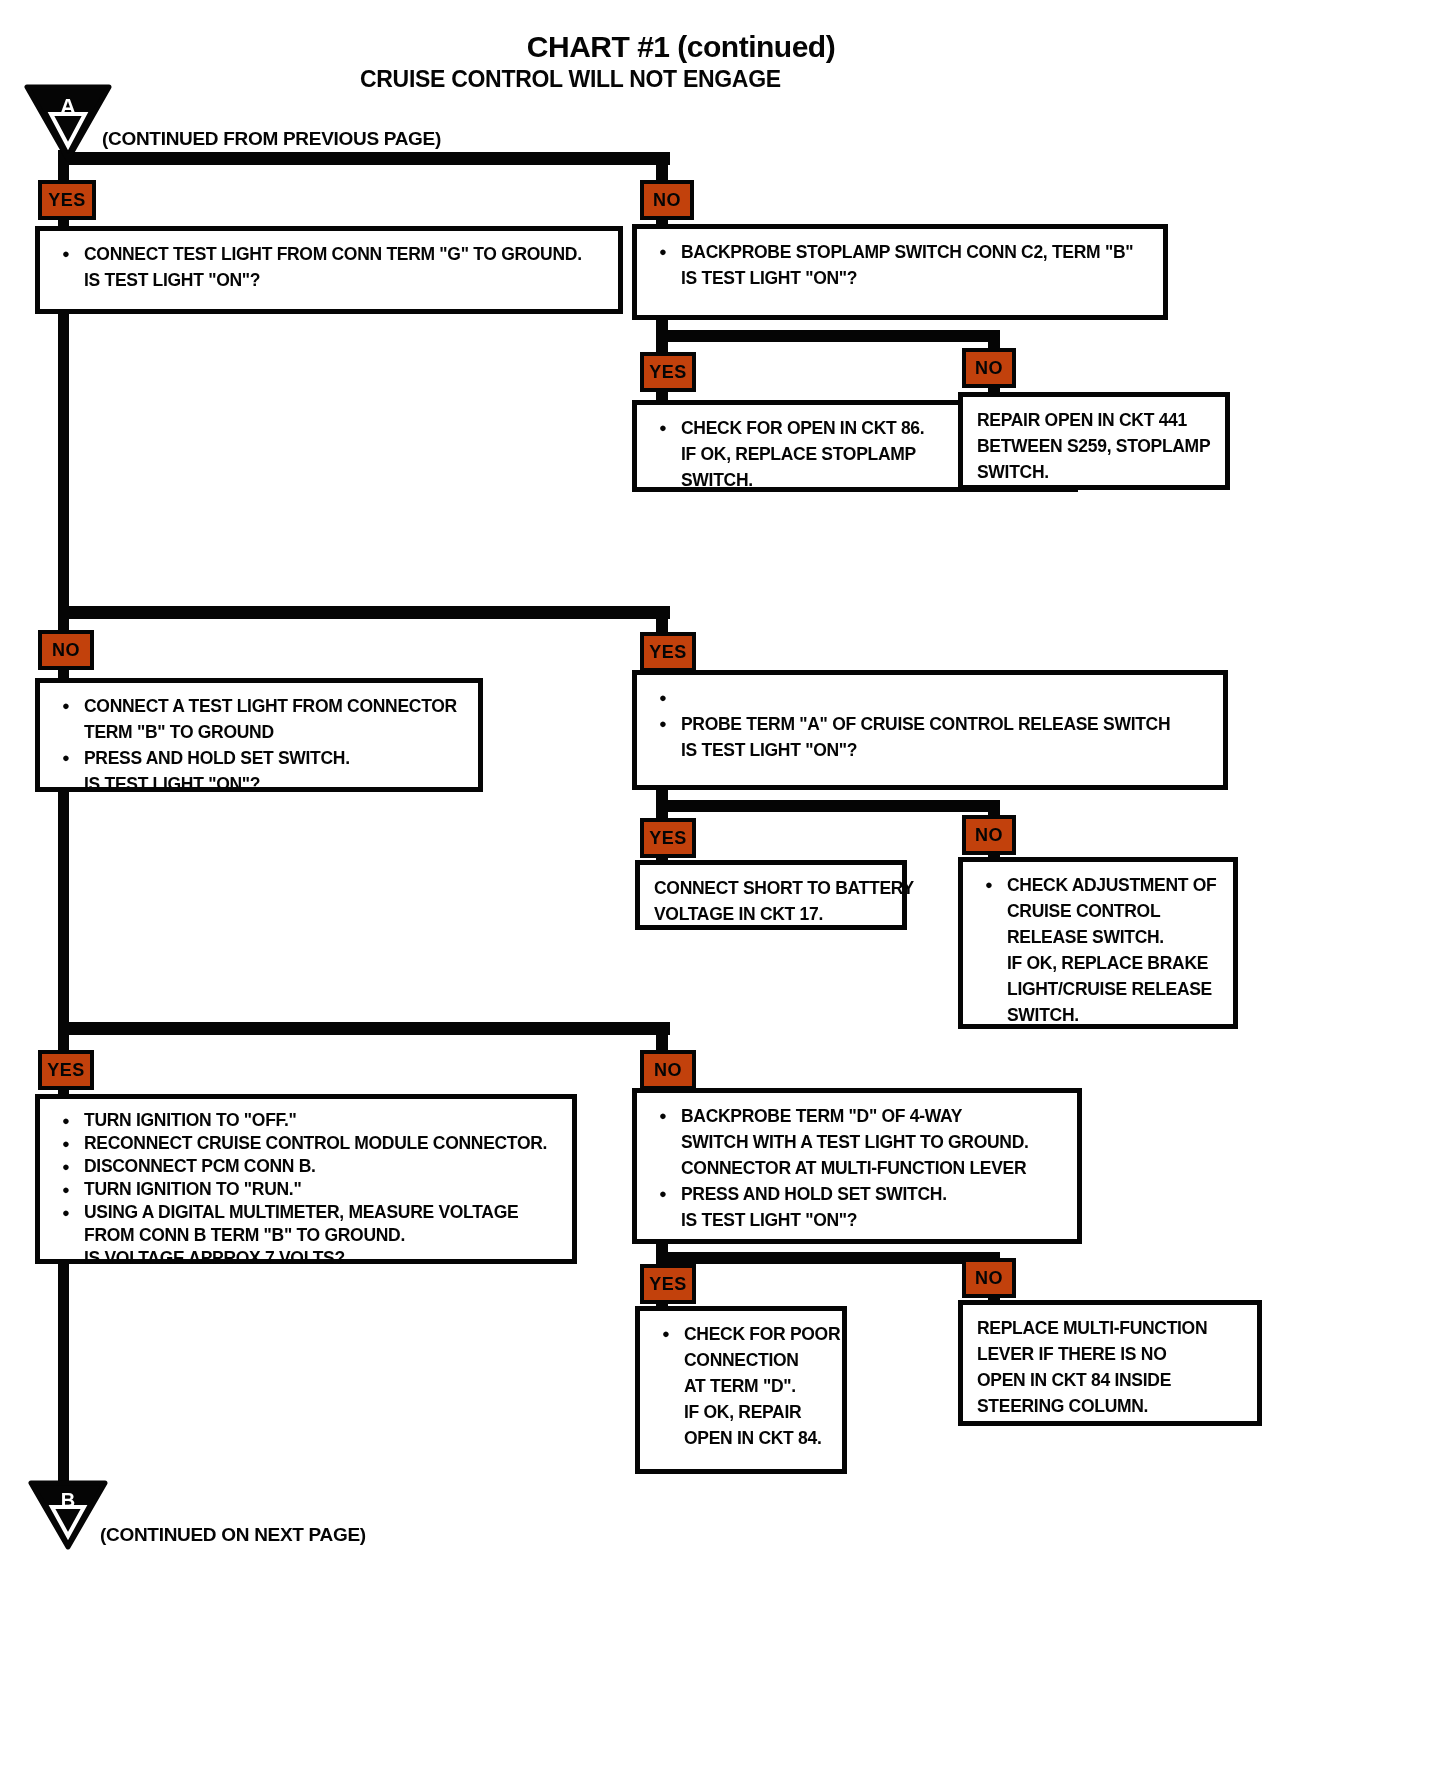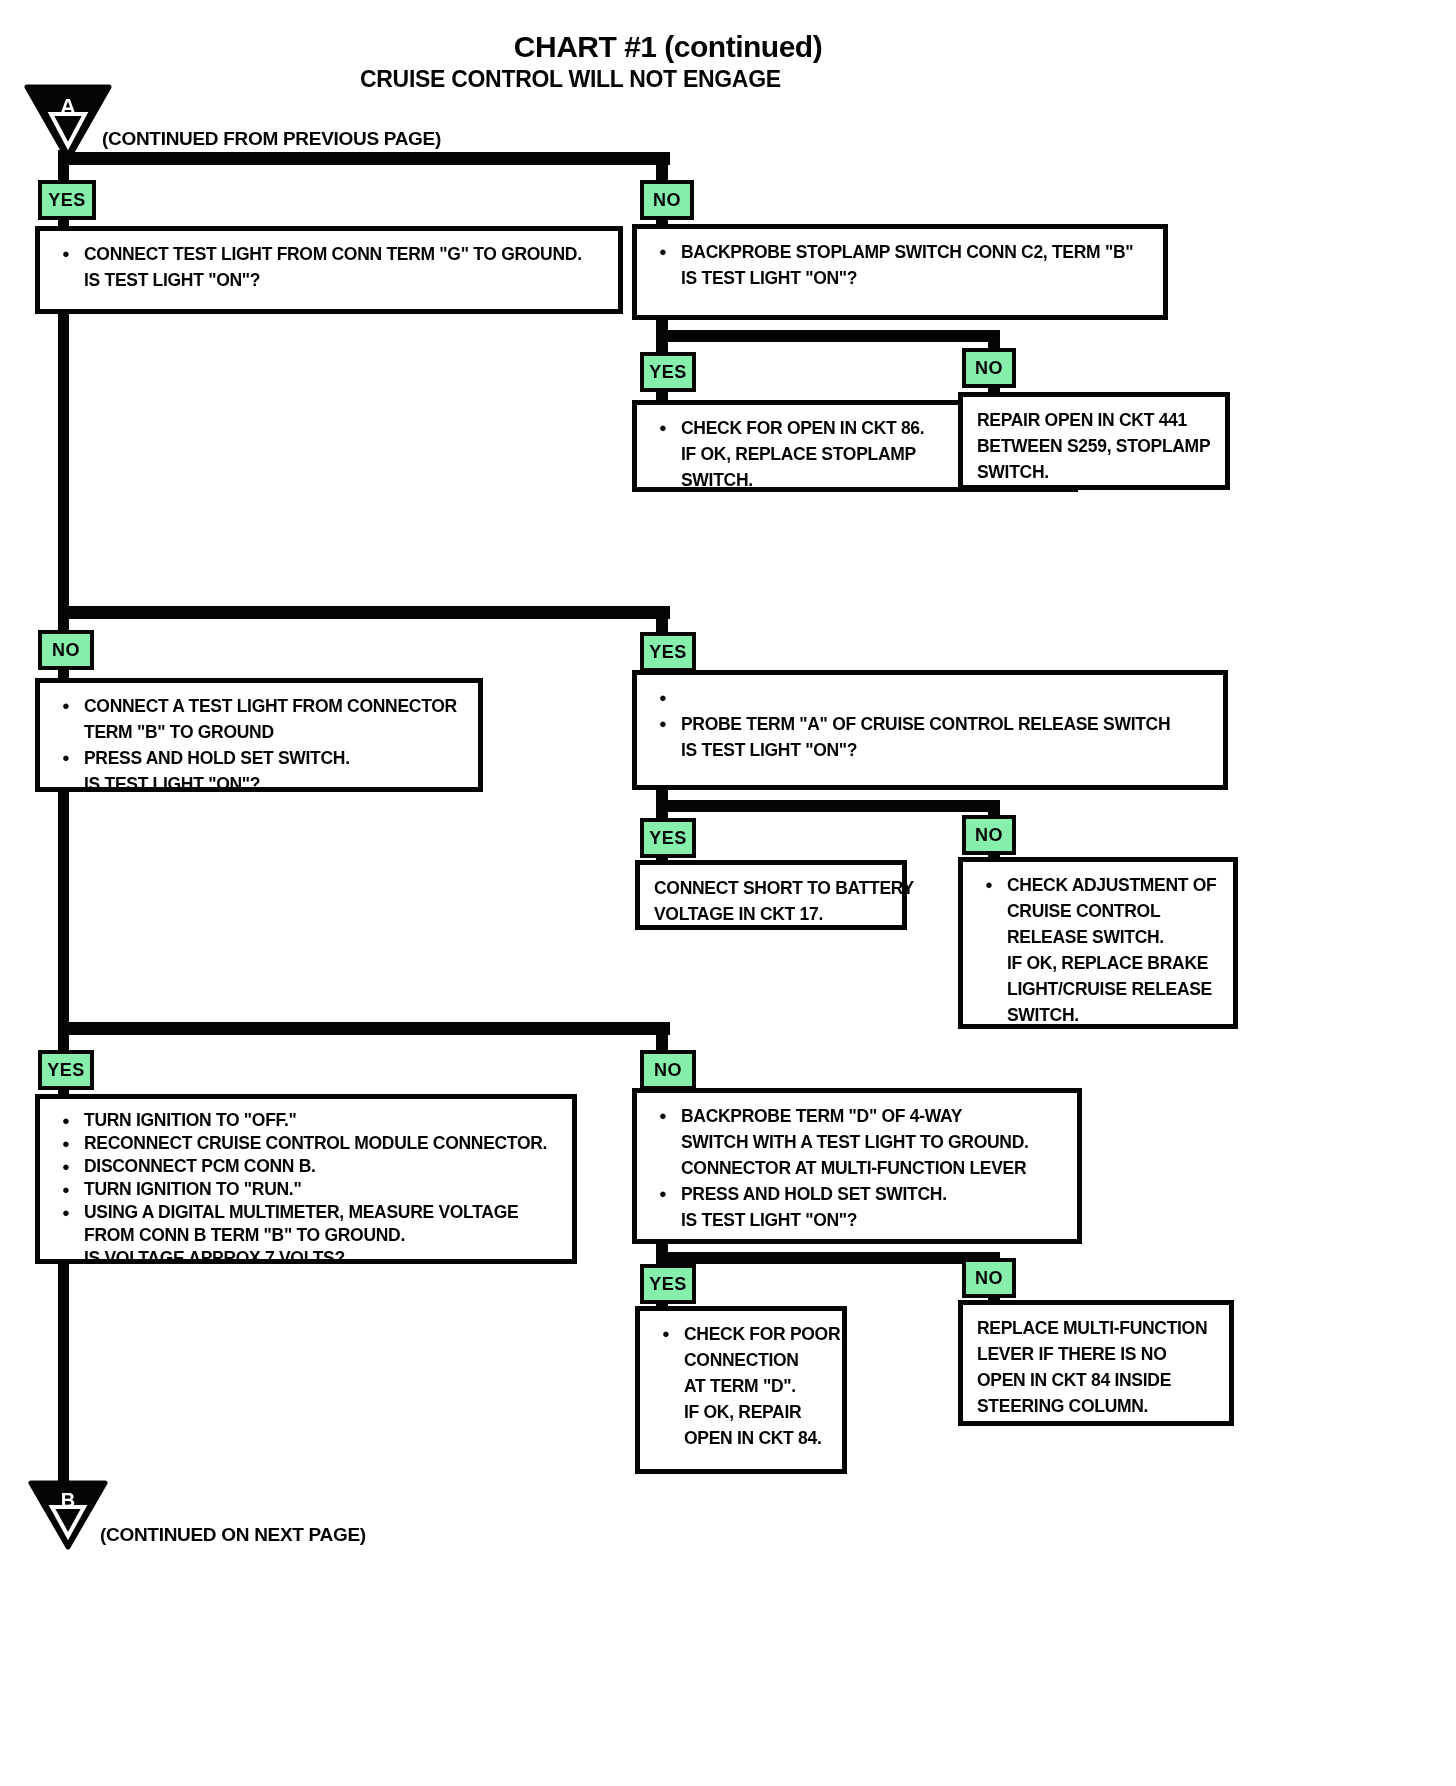--- a/index.html
+++ b/index.html
@@ -2,27 +2,27 @@
 <html><head>
 <meta charset="utf-8">
 <style>
   html,body{margin:0;padding:0;background:#ffffff;}
   *{box-sizing:border-box;}
   .page{
     position:relative;width:1456px;height:1786px;background:#ffffff;
     font-family:"Liberation Sans","DejaVu Sans",sans-serif;font-weight:700;color:#050505;
     overflow:hidden;
   }
-  .title{position:absolute;left:368px;top:30px;width:600px;text-align:center;
+  .title{position:absolute;left:381px;top:30px;width:600px;text-align:center;
     font-size:30px;letter-spacing:-0.5px;}
   .subtitle{position:absolute;left:360px;top:66px;width:600px;text-align:left;
     font-size:23px;letter-spacing:-0.3px;}
   .note{position:absolute;font-size:19px;letter-spacing:-0.3px;white-space:nowrap;margin-top:30px;}
   .ln{position:absolute;background:#050505;z-index:1;}
-  .lbl{position:absolute;background:#86efac;border:4px solid #050505;z-index:3;
+  .lbl{position:absolute;background:#c2410c;border:4px solid #050505;z-index:3;
     display:flex;align-items:center;justify-content:center;
     font-size:18px;letter-spacing:0.5px;}
   .box{position:absolute;background:#fff;border:5px solid #050505;z-index:2;
     padding:10px 6px 6px 8px;}
   .box.tight .li .txt,.box.tight .li .dot{line-height:23px;}
   .box.plain{padding-left:14px;}
   .li{display:flex;align-items:flex-start;}
   .dot{flex:0 0 36px;width:36px;text-align:center;font-size:13px;line-height:26px;}
   .txt{font-size:17.5px;line-height:26px;letter-spacing:-0.3px;white-space:nowrap;}
   .tri{position:absolute;z-index:2;}
@@ -272,21 +272,21 @@
         <span class="dot"></span>
         <span class="txt">IF OK, REPAIR</span>
       </div>
       <div class="li">
         <span class="dot"></span>
         <span class="txt">OPEN IN CKT 84.</span>
       </div>
     </div>
 
   <div class="lbl" style="left:962px;top:1258px;width:54px;height:40px">NO</div>
-  <div class="box plain" style="left:958px;top:1300px;width:276px;height:126px">
+  <div class="box plain" style="left:958px;top:1300px;width:304px;height:126px">
       <div class="li">
         <span class="txt">REPLACE MULTI-FUNCTION</span>
       </div>
       <div class="li">
         <span class="txt">LEVER IF THERE IS NO</span>
       </div>
       <div class="li">
         <span class="txt">OPEN IN CKT 84 INSIDE</span>
       </div>
       <div class="li">

